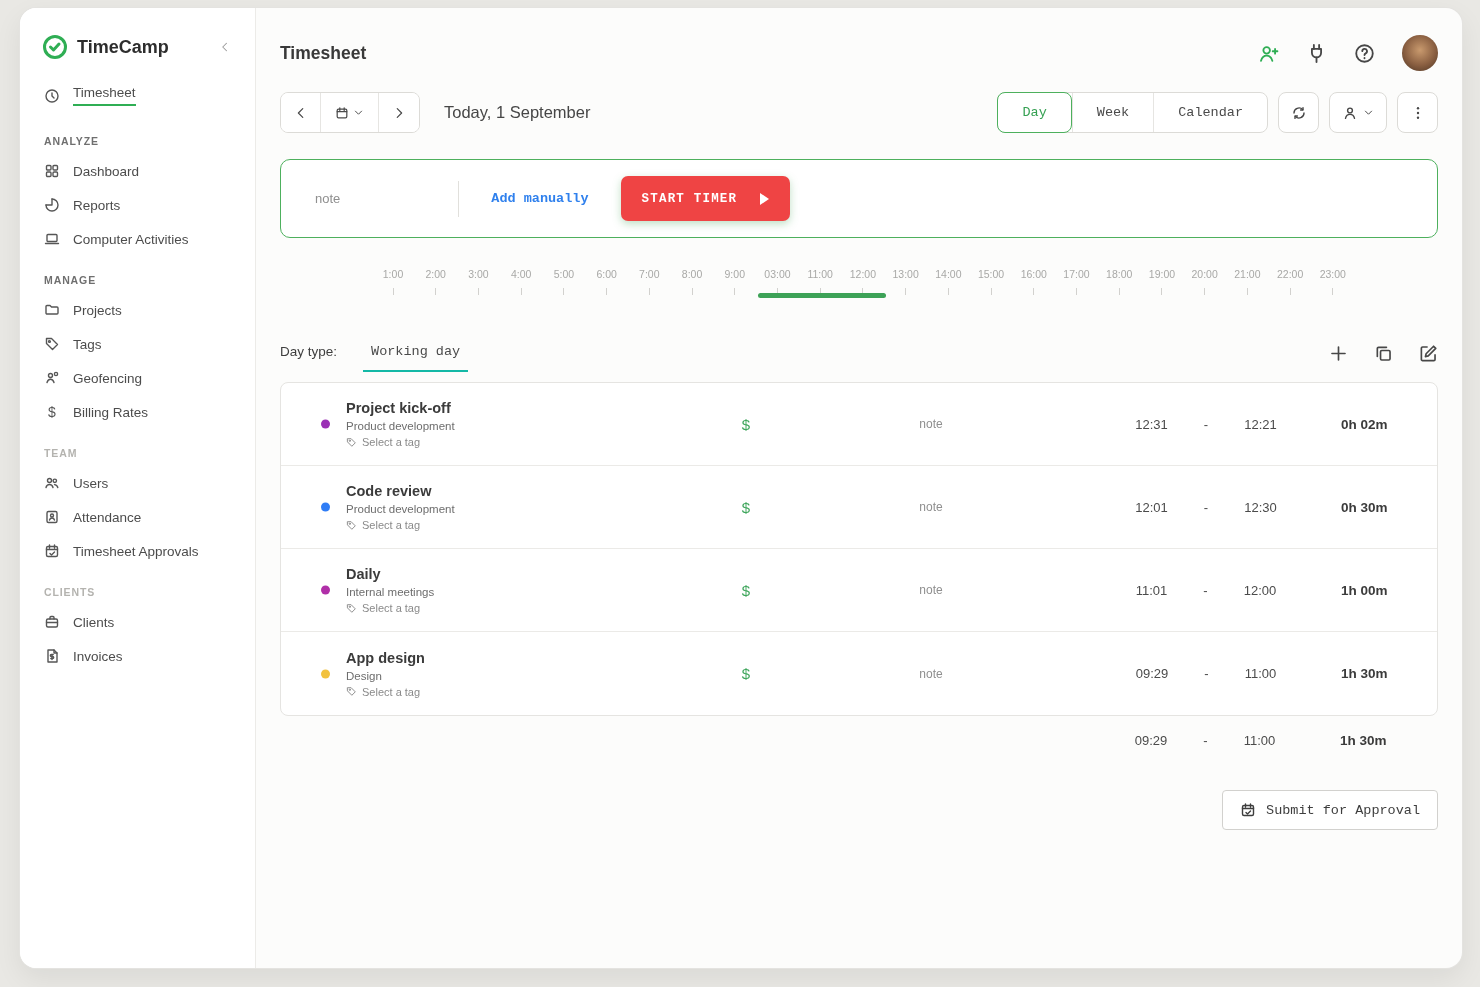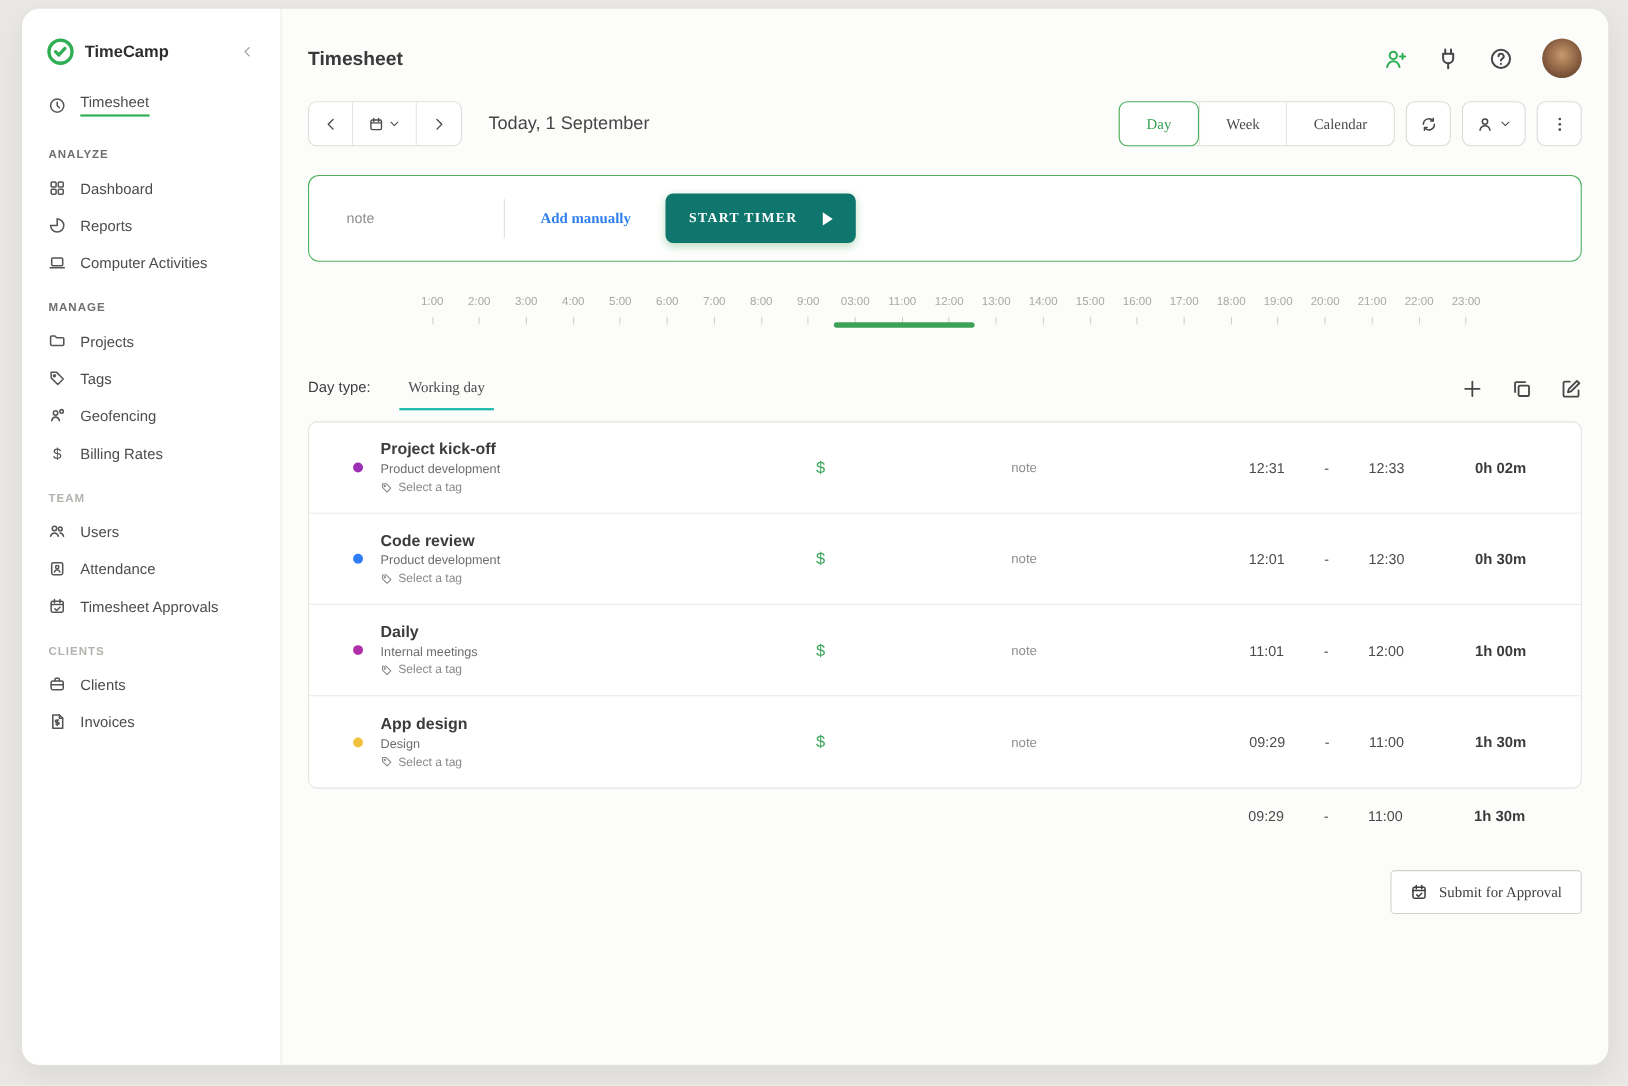--- a/index.html
+++ b/index.html
@@ -4,32 +4,32 @@
 <style>
   * { box-sizing: border-box; }
   html,body { margin:0; padding:0; }
   body {
     width:1480px; height:987px; overflow:hidden;
     background:#e9e8e4;
     font-family:"Liberation Sans", sans-serif;
     color:#3f3f3f;
   }
   svg.ic { fill:none; stroke:currentColor; stroke-width:1.4; stroke-linecap:round; stroke-linejoin:round; }
-  button { font-family:Liberation Serif, serif; cursor:pointer; }
+  button { font-family:Liberation Mono, monospace; cursor:pointer; }
 
   .app {
     position:absolute; left:20px; top:8px; width:1442px; height:960px;
     background:#fcfcfb; border-radius:16px; overflow:hidden;
     display:flex; box-shadow:0 0 0 1px #e4e3e0, 0 10px 28px rgba(0,0,0,.07);
   }
 
   
   .sidebar { width:236px; flex-shrink:0; background:#ffffff; border-right:1px solid #ecebe8; padding-top:22px; }
   .logo-row { display:flex; align-items:center; padding:4px 20px 16px 22px; }
-  .brand { font-weight:bold; font-size:15px; color:#2d2d2d; margin-left:9px; }
+  .brand { font-weight:bold; font-size:18px; color:#2d2d2d; margin-left:9px; }
   .collapse-btn { margin-left:auto; background:none; border:none; color:#9a9a9a; width:20px; height:20px; display:flex; align-items:center; justify-content:center; padding:0; }
   .side-item { display:flex; align-items:center; gap:13px; padding:9px 24px; font-size:13.5px; color:#4c4c4c; cursor:pointer; }
   .side-item svg.ic, .icon-txt { width:16px; height:16px; color:#565656; flex-shrink:0; }
   .icon-txt { font-size:14px; text-align:center; line-height:16px; display:inline-block; }
   .side-item.active { margin-bottom:2px; }
   .side-item.active .label-wrap { border-bottom:2px solid #2fae54; padding-bottom:4px; }
   .section-title { font-size:10.5px; letter-spacing:.9px; color:#6f6f6f; font-weight:bold; padding:18px 24px 7px; }
   .section-title.light { color:#b4b3af; }
 
   
@@ -59,21 +59,21 @@
   .square-btn { height:41px; min-width:41px; border:1px solid #dcdbd7; border-radius:8px; background:#fff; color:#474747; display:flex; align-items:center; justify-content:center; gap:5px; padding:0 8px; }
   .square-btn svg.ic { width:16px; height:16px; }
 
   
   .timerbox { margin-top:26px; height:79px; flex-shrink:0; border:1.5px solid #4db05d; border-radius:10px; background:#fff; display:flex; align-items:center; padding:0 20px 0 34px; }
   .timer-input { flex:1; border:none; outline:none; font-size:14.5px; color:#4f4f4f; background:transparent; font-family:inherit; }
   .timer-input::placeholder { color:#4f4f4f; opacity:1; }
   .note-label { font-size:13px; color:#8f8f8f; margin-right:118px; cursor:pointer; }
   .vdiv { width:1px; height:36px; background:#e1e0dc; }
   .add-manually { margin:0 26px; font-size:13.5px; font-weight:bold; color:#2f80ed; background:none; border:none; }
-  .start-btn { height:45px; padding:0 21px; background:#0f766e; border:none; border-radius:7px; color:#fff; font-weight:bold; font-size:12.5px; letter-spacing:1.2px; display:flex; align-items:center; gap:23px; box-shadow:0 3px 8px rgba(71,164,88,.35); }
+  .start-btn { height:45px; padding:0 21px; background:#ef4444; border:none; border-radius:7px; color:#fff; font-weight:bold; font-size:12.5px; letter-spacing:1.2px; display:flex; align-items:center; gap:23px; box-shadow:0 3px 8px rgba(71,164,88,.35); }
   .play-tri { width:0; height:0; border-left:9px solid #fff; border-top:6px solid transparent; border-bottom:6px solid transparent; display:inline-block; }
 
   
   .timeline { position:relative; margin-top:30px; height:42px; flex-shrink:0; }
   .hours { display:flex; justify-content:space-between; margin:0 88px 0 96px; }
   .hour-cell { width:34px; display:flex; flex-direction:column; align-items:center; }
   .hour-label { font-size:10.5px; color:#a8a8a6; }
   .hour-tick { width:1px; height:7px; background:#d2d1ce; margin-top:8px; }
   .track-bar { position:absolute; left:41.3%; top:25px; width:11%; height:5px; border-radius:3px; background:#3da257; }
 
@@ -460,21 +460,21 @@
                 <circle cx="5.5" cy="5.5" r="0.9"></circle>
               </svg>
             <span>Select a tag</span>
           </div>
         </div>
         <div class="entry-billable">$</div>
         <div class="entry-note">note</div>
         <div class="entry-times">
           <span>12:31</span>
           <span>-</span>
-          <span>12:33</span>
+          <span>12:21</span>
         </div>
         <div class="entry-duration">0h 02m</div>
       </div>
 
       <div class="entry-row">
         <div class="entry-left">
           <span class="dot" style="background: rgb(47, 125, 246);"></span>
           <div class="entry-title">Code review</div>
           <div class="entry-project">Product development</div>
           <div class="entry-tag">

